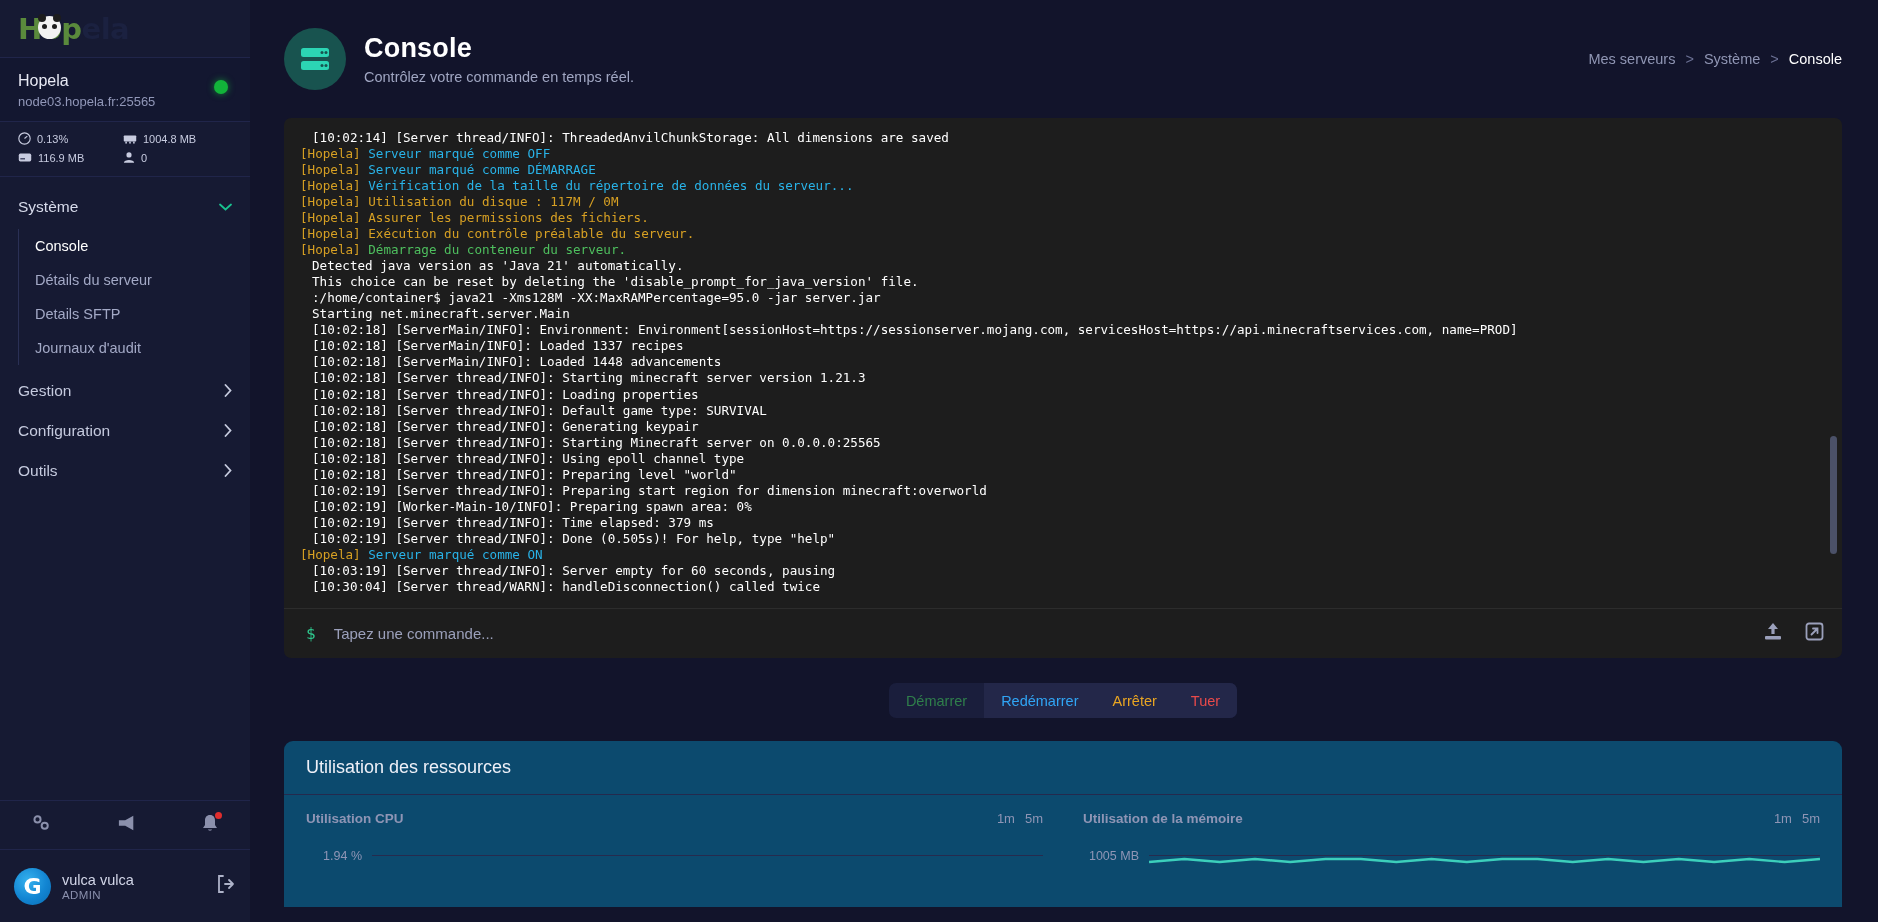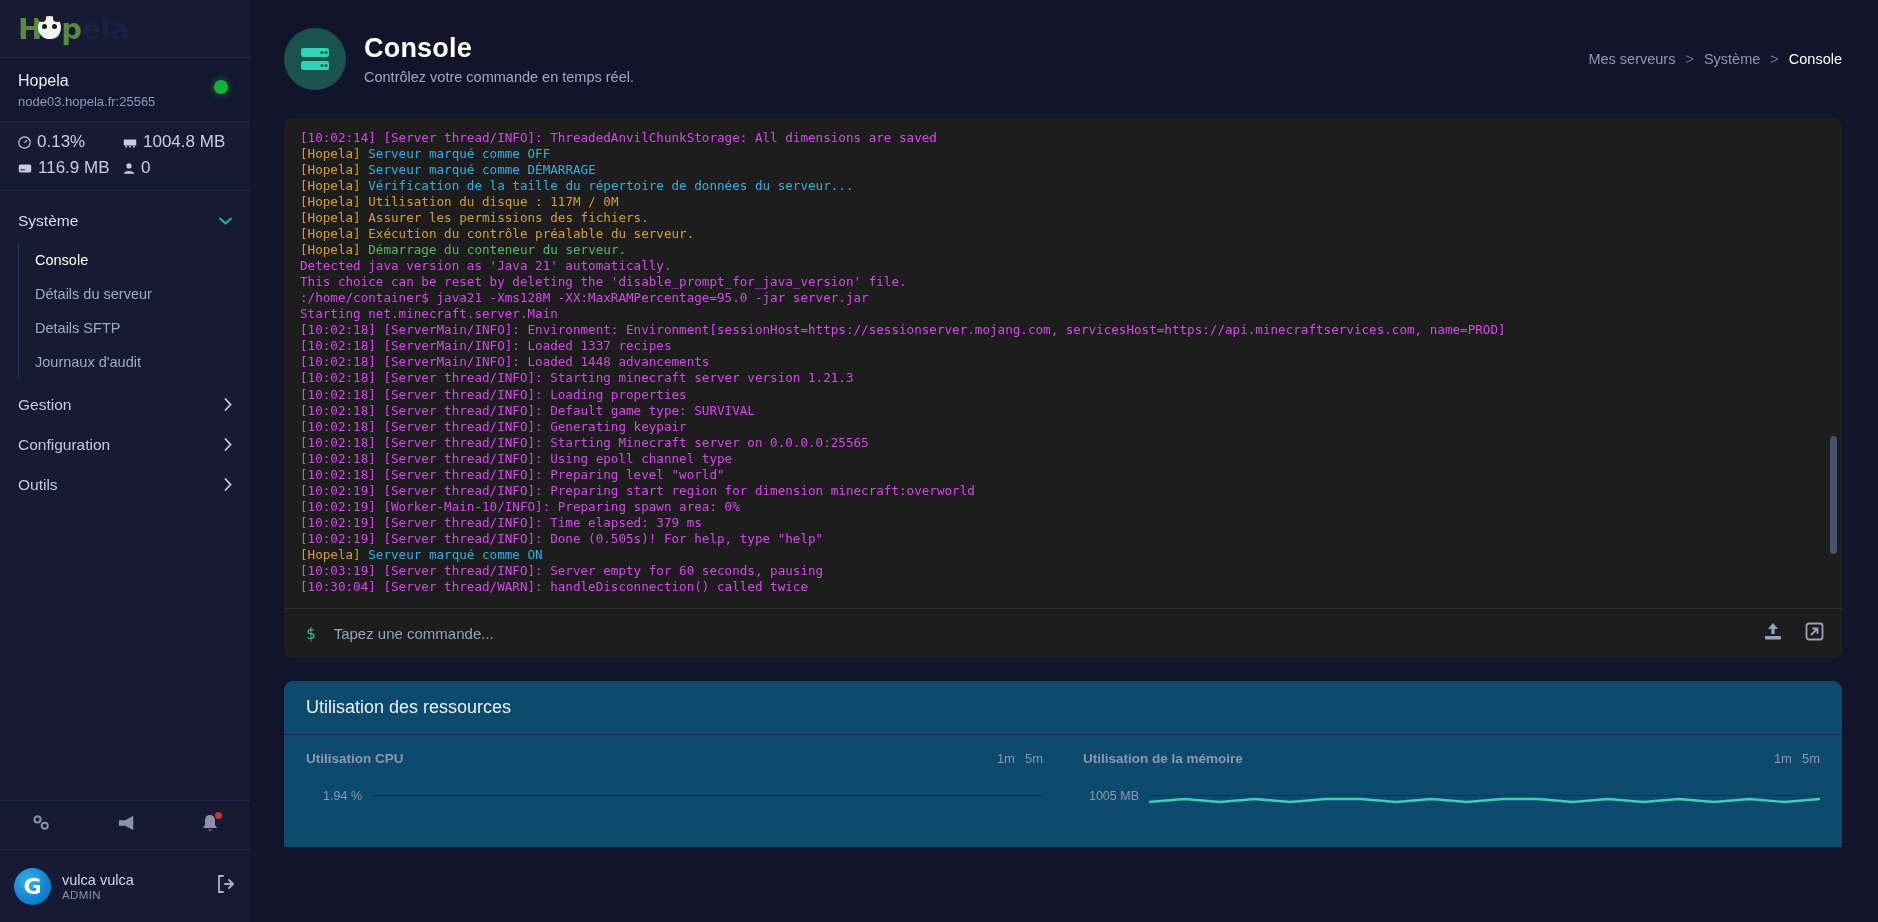--- a/index.html
+++ b/index.html
@@ -73,21 +73,21 @@
   }
   .stats {
     padding: 10px 18px 12px 18px;
     display: grid;
     grid-template-columns: 105px auto;
     row-gap: 6px;
     border-bottom: 1px solid #20254a;
   }
   .stat {
     display: flex; align-items: center; gap: 6px;
-    font-size: 17px; color: #c8cce0;
+    font-size: 11px; color: #c8cce0;
   }
   .stat svg { flex: 0 0 auto; }
 
   .nav { padding-top: 10px; flex: 1; overflow: hidden; }
   .nav-group {
     display: flex; align-items: center; justify-content: space-between;
     padding: 11px 18px;
     cursor: pointer;
   }
   .nav-group span.lbl { font-size: 15.5px; color: #c5cade; }
@@ -173,21 +173,21 @@
     overflow: hidden;
     position: relative;
   }
   .console-inner {
     font-family: "DejaVu Sans Mono", monospace;
     font-size: 12.6px;
     line-height: 16.03px;
     white-space: pre;
     color: #d8d8d8;
   }
-  .l-white { color: #d946ef; }
+  .l-white { color: #ffffff; margin-left: 12px; }
   .l-tag   { color: #d7a023; }
   .l-blue  { color: #29b3e8; }
   .l-green { color: #4ebf5e; }
 
   .cscroll {
     position: absolute; right: 5px; width: 7px; border-radius: 4px;
     background: #4b5168;
   }
 
   .cmdbar {
@@ -452,20 +452,28 @@
         </span>
         <span>
           <svg width="19" height="19" viewBox="0 0 19 19" fill="none" stroke="#9ba0bb" stroke-width="1.8">
               <rect x="1.5" y="1.5" width="16" height="16" rx="2.5"></rect>
               <path d="M6.5 12.5 L12.5 6.5 M8 6.5 L12.5 6.5 L12.5 11" stroke-linecap="round"></path>
             </svg>
         </span>
       </div>
     </div>
 
+    <div class="power-row">
+      <div class="power-group">
+        <button class="pbtn start">Démarrer</button>
+        <button class="pbtn restart">Redémarrer</button>
+        <button class="pbtn stop">Arrêter</button>
+        <button class="pbtn kill">Tuer</button>
+      </div>
+    </div>
   </div>
 
   <section class="res-card">
     <div class="res-head">Utilisation des ressources</div>
     <div class="res-body">
 
       <div class="res-col">
         <div class="res-col-head">
           <span class="res-label">Utilisation CPU</span>
           <span class="res-ranges">

